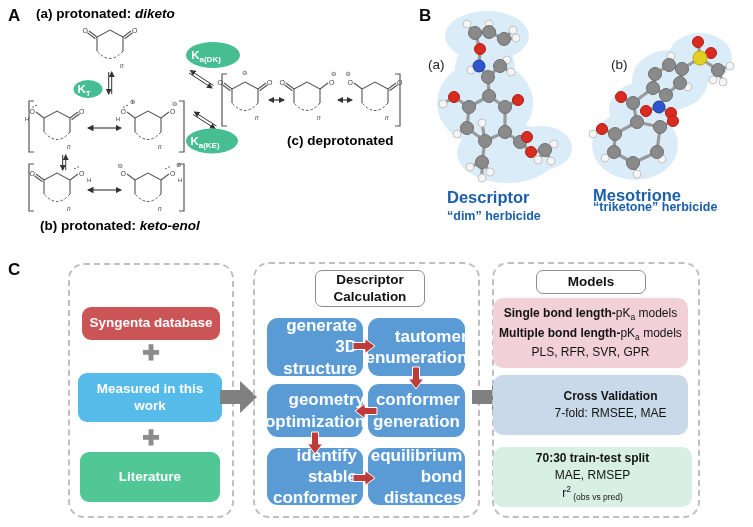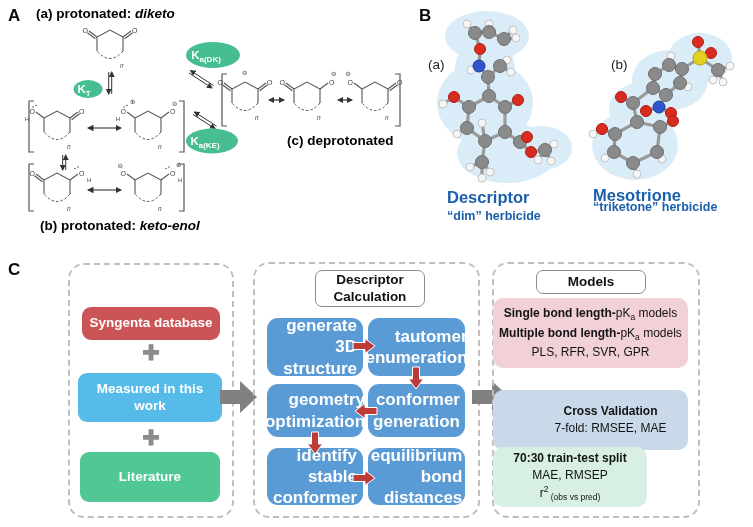--- a/index.html
+++ b/index.html
@@ -436,24 +436,24 @@
 
   <div class="abs dashed-box" style="left:492px;top:262px;width:208px;height:256px;"></div>
   <div class="abs pill" style="left:536px;top:270px;width:110px;height:24px;">Models</div>
 
   <div class="abs modelbox" style="left:493px;top:298px;width:195px;height:70px;background:#f1d0d7;">
     <div><span class="bold">Single bond length-</span><span>pK</span><sub>a</sub><span> models</span></div>
     <div><span class="bold">Multiple bond length-</span><span>pK</span><sub>a</sub><span> models</span></div>
     <div>PLS, RFR, SVR, GPR</div>
   </div>
 
-  <div class="abs modelbox" style="left:493px;top:390px;width:195px;height:60px;background:#c9d9e9;padding-left:44px;">
+  <div class="abs modelbox" style="left:493px;top:375px;width:195px;height:60px;background:#c9d9e9;padding-left:44px;">
     <div class="bold">Cross Validation</div>
     <div>7-fold: RMSEE, MAE</div>
   </div>
 
-  <div class="abs modelbox" style="left:493px;top:447px;width:154px;height:60px;background:#d7f0e3;">
+  <div class="abs modelbox" style="left:493px;top:447px;width:199px;height:60px;background:#d7f0e3;">
     <div class="bold">70:30 train-test split</div>
     <div>MAE, RMSEP</div>
     <div class="rline"><span>r</span><sup>2</sup><sub> (obs vs pred)</sub></div>
   </div>
 
 </div>
 
 </body></html>

